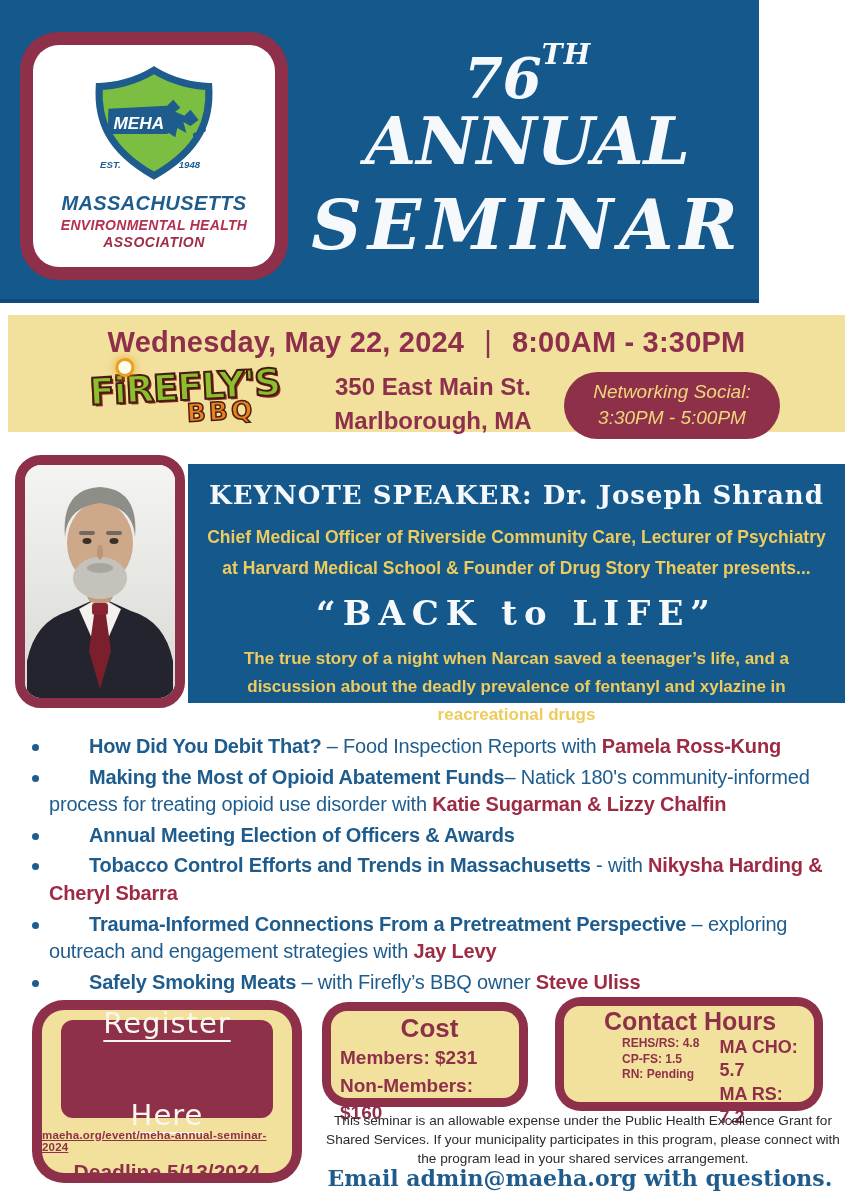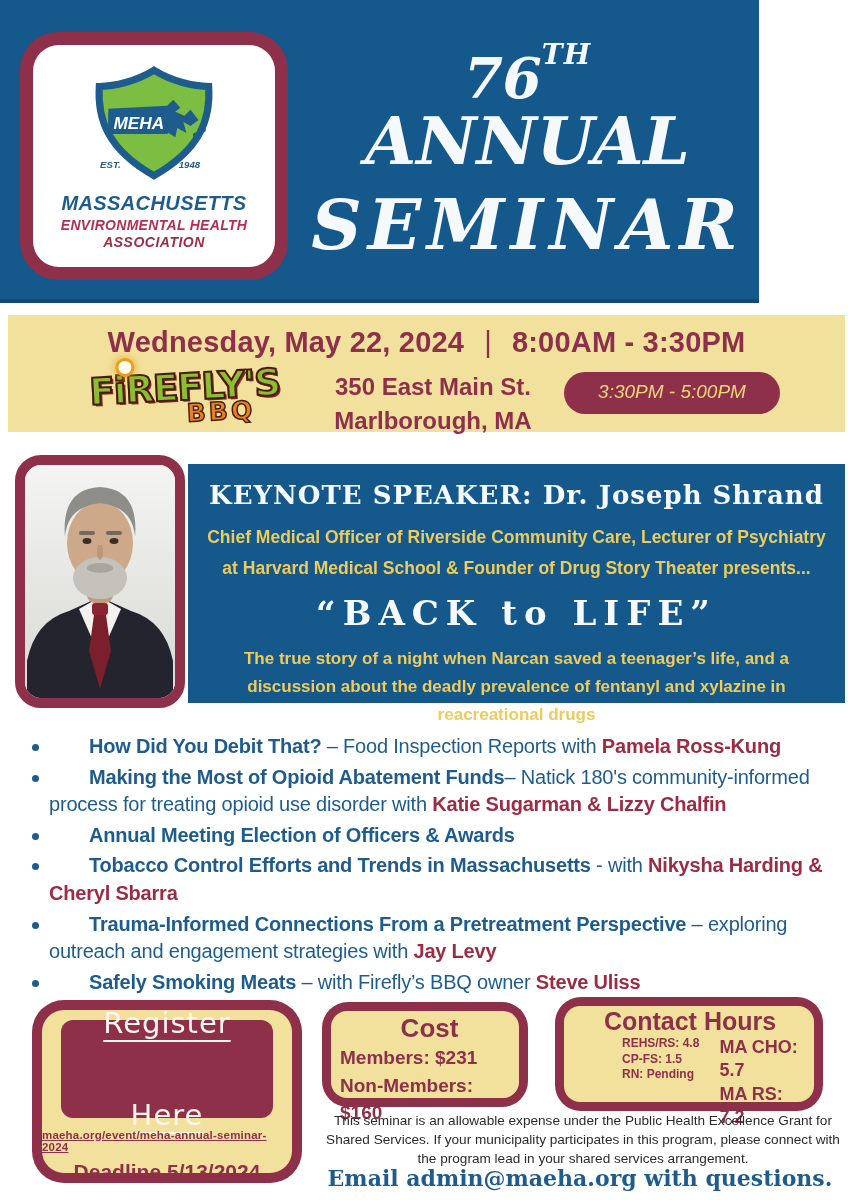--- a/index.html
+++ b/index.html
@@ -105,20 +105,21 @@
     <div class="ff-logo">
       <span class="ff-dot"></span>
       <div class="ff-main">FiREFLY'S</div>
       <div class="ff-bbq">BBQ</div>
     </div>
     <div class="address">
       <div>350 East Main St.</div>
       <div>Marlborough, MA</div>
     </div>
     <div class="pill">
+      <div>Networking Social:</div>
       <div>3:30PM - 5:00PM</div>
     </div>
   </div>
 
   <div class="keynote">
     <div class="photo-card">
       <svg width="150" height="233" viewBox="0 0 150 233">
         <defs>
           <linearGradient id="bgG" x1="0" y1="0" x2="0" y2="1">
             <stop offset="0" stop-color="#F4F4F2"></stop>

